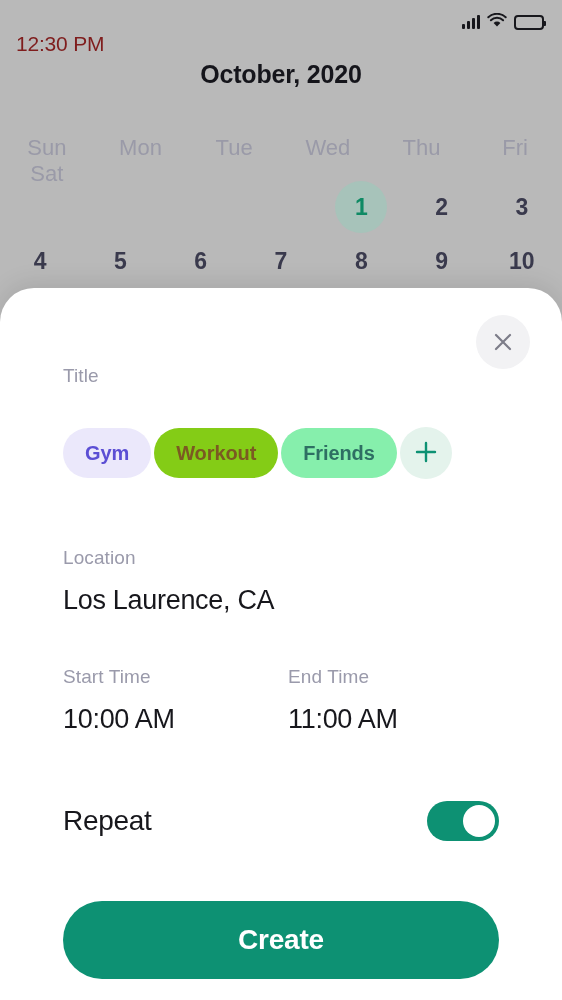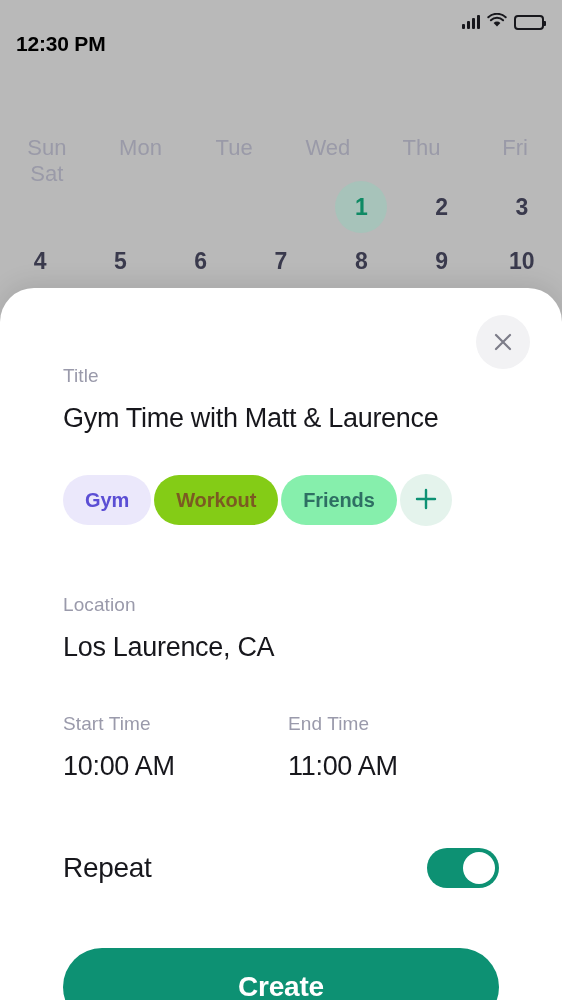--- a/index.html
+++ b/index.html
@@ -32,22 +32,22 @@
     position: absolute;
     top: 0; left: 0; right: 0;
     height: 44px;
     display: flex;
     align-items: center;
     justify-content: space-between;
     padding: 0 18px 0 16px;
   }
   .status-time {
     font-size: 21px;
-    font-weight: 700;
-    color: #000000;
+    font-weight: 400;
+    color: #7f1d1d;
     letter-spacing: -0.2px;
     margin-top: 44px;
   }
   .status-icons {
     display: flex;
     align-items: center;
     gap: 7px;
   }
 
   
@@ -289,20 +289,21 @@
         <svg width="20" height="15" viewBox="0 0 20 15">
           <path d="M10 13.6 L6.6 9.9 a4.9 4.9 0 0 1 6.8 0 Z" fill="#17171c"></path>
           <path d="M3.9 7.2 a8.8 8.8 0 0 1 12.2 0" stroke="#17171c" stroke-width="2" fill="none" stroke-linecap="round"></path>
           <path d="M1.3 4.3 a12.6 12.6 0 0 1 17.4 0" stroke="#17171c" stroke-width="2" fill="none" stroke-linecap="round"></path>
         </svg>
       </span>
       <span class="battery"><span class="fill"></span></span>
     </div>
   </div>
 
+  <div class="month-title">October, 2020</div>
 
   <div class="weekdays">
     <div class="weekday">Sun</div>
     <div class="weekday">Mon</div>
     <div class="weekday">Tue</div>
     <div class="weekday">Wed</div>
     <div class="weekday">Thu</div>
     <div class="weekday">Fri</div>
     <div class="weekday">Sat</div>
   </div>
@@ -380,21 +381,20 @@
     <button class="close-btn">
       <span>
         <svg width="24" height="24" viewBox="0 0 24 24">
           <path d="M5 5 L19 19 M19 5 L5 19" stroke="#7d7d89" stroke-width="2.2" stroke-linecap="round"></path>
         </svg>
       </span>
     </button>
 
     <div class="title-block">
       <div class="field-label">Title</div>
-      <div class="field-value">Gym Time with Matt &amp; Laurence</div>
     </div>
 
     <div class="tags">
       <div class="tag" style="background:#ebe8fb;color:#5b4ed4;">Gym</div>
       <div class="tag" style="background:#84cc16;color:#7b5a22;">Workout</div>
       <div class="tag" style="background:#86efac;color:#2e6f63;">Friends</div>
       <button class="tag-add">
         <span>
           <svg width="26" height="26" viewBox="0 0 26 26">
             <path d="M13 4 L13 22 M4 13 L22 13" stroke="#0d9173" stroke-width="2.4" stroke-linecap="round"></path>

